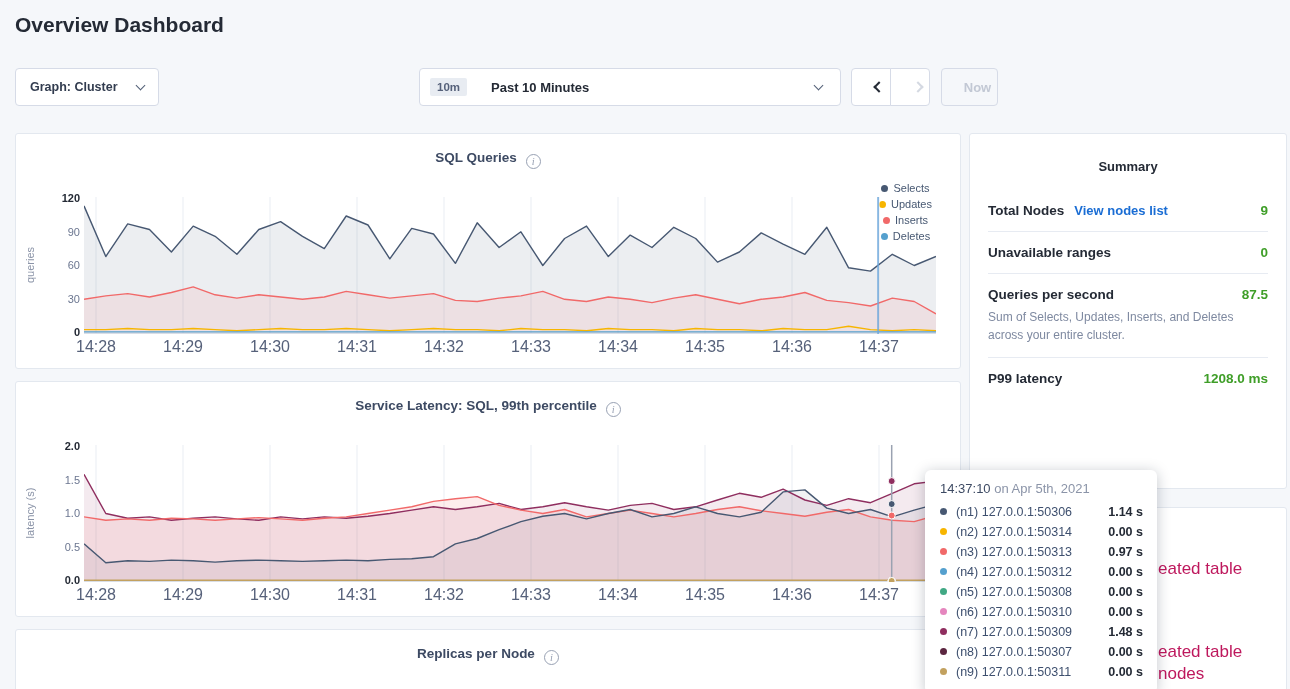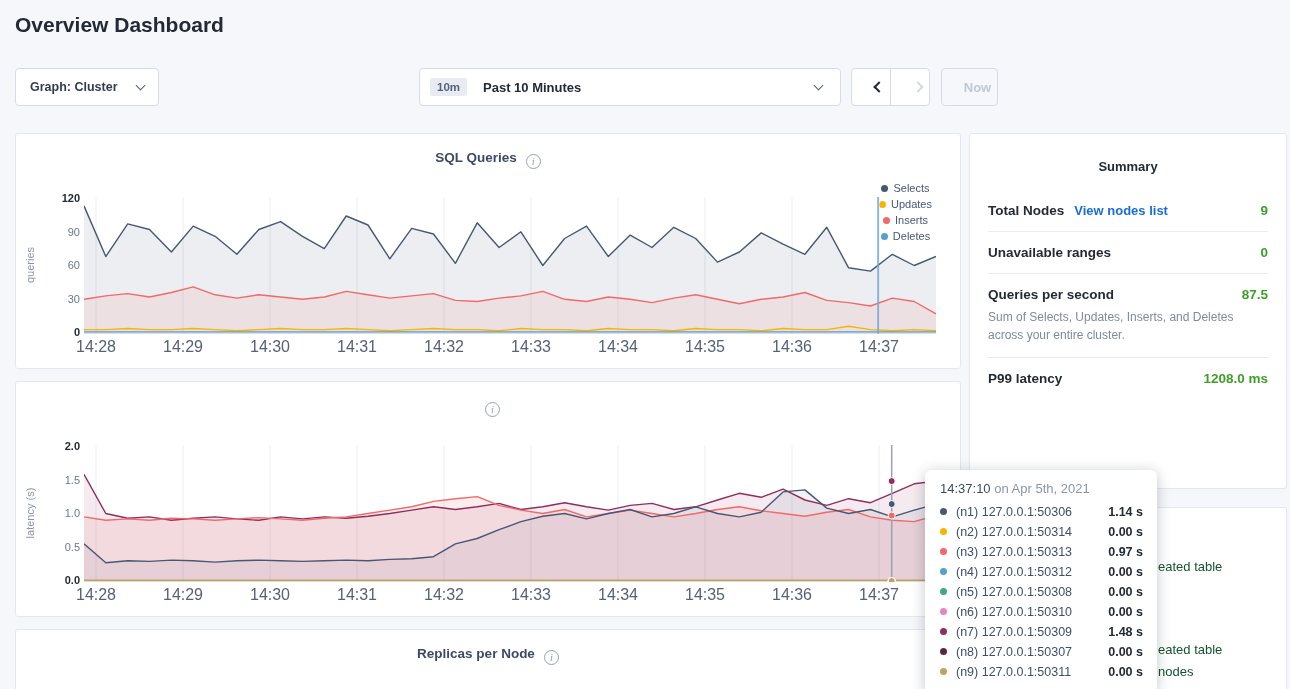--- a/index.html
+++ b/index.html
@@ -13,21 +13,21 @@
   
   .btn{position:absolute;top:68px;height:38px;background:#fff;border:1px solid #d6dbe7;
        border-radius:4px;display:flex;align-items:center;cursor:pointer;font-family:inherit;padding-left:16px;}
   #btn-graph{left:15px;width:144px;padding:0 14px;}
   #btn-dashboard{left:185px;width:184px;padding:0 14px;}
   .btn .lbl{font-size:12.5px;font-weight:bold;color:#323c4f;}
   .chev-down{width:7px;height:7px;border-right:1.6px solid #525f76;border-bottom:1.6px solid #525f76;
              transform:rotate(45deg);margin-left:auto;margin-top:-4px;flex:none;}
   #time-selector{left:419px;width:422px;padding:0 18px 0 10px;}
   #time-badge{background:#e8ecf2;border-radius:2px;font-size:11.5px;font-weight:bold;color:#56617a;
-              padding:3px 7px;margin-right:16px;}
+              padding:3px 7px;margin-right:24px;}
   #time-label{font-size:13px;font-weight:bold;color:#242a35;}
   #btn-prev{left:851px;width:40px;justify-content:center;border-radius:4px 0 0 4px;}
   #btn-next{left:890px;width:40px;justify-content:center;border-radius:0 4px 4px 0;}
   .chev-left{width:8px;height:8px;border-left:2px solid #242a35;border-bottom:2px solid #242a35;transform:rotate(45deg);}
   .chev-right{width:8px;height:8px;border-left:2px solid #d4d9e2;border-bottom:2px solid #d4d9e2;transform:rotate(225deg);}
   #btn-now{left:941px;width:57px;justify-content:center;background:transparent;}
   #btn-now .lbl{color:#c2c8d4;font-size:13px;}
 
   
   .panel{position:absolute;background:#fff;border:1px solid #e3e8ef;border-radius:3px;}
@@ -74,21 +74,21 @@
            border-radius:6px;box-shadow:0 2px 14px rgba(20,30,50,0.25);padding:11px 14px 10px 15px;}
   .tt-head{font-size:13px;margin-bottom:7px;}
   .tt-time{color:#3d4a63;}
   .tt-date{color:#8b94a8;}
   .tt-row{display:flex;align-items:center;margin:3px 0;font-size:12.5px;height:17px;}
   .tt-dot{width:7px;height:7px;border-radius:50%;margin-right:9px;flex:none;}
   .tt-label{color:#3d4f6e;flex:1;white-space:nowrap;}
   .tt-value{font-weight:bold;color:#242a35;margin-left:8px;}
 
   
-  .event-frag{position:absolute;font-size:13px;color:#14532d;z-index:5;white-space:nowrap;}
+  .event-frag{position:absolute;font-size:17px;color:#be185d;z-index:5;white-space:nowrap;}
   #frag-0{left:1158px;top:559px;}
   #frag-1{left:1158px;top:642px;}
   #frag-2{left:1158px;top:664px;}
 </style>
 </head>
 <body>
 
 <div id="app">
 
   <h1 id="page-title">Overview Dashboard</h1>
@@ -161,21 +161,21 @@
         <span style="left: 447px;">14:33</span>
         <span style="left: 534px;">14:34</span>
         <span style="left: 621px;">14:35</span>
         <span style="left: 708px;">14:36</span>
         <span style="left: 795px;">14:37</span>
       </div>
   </section>
 
   <section class="panel" id="panel-latency">
     <div class="chart-title-row">
-      <span class="info-icon"></span>
+      <span>Service Latency: SQL, 99th percentile</span><span class="info-icon"></span>
     </div>
     <span class="ylab">latency (s)</span>
     <div class="yaxis">
         <span>2.0</span>
         <span>1.5</span>
         <span>1.0</span>
         <span>0.5</span>
         <span>0.0</span>
       </div>
     <div class="plot">

